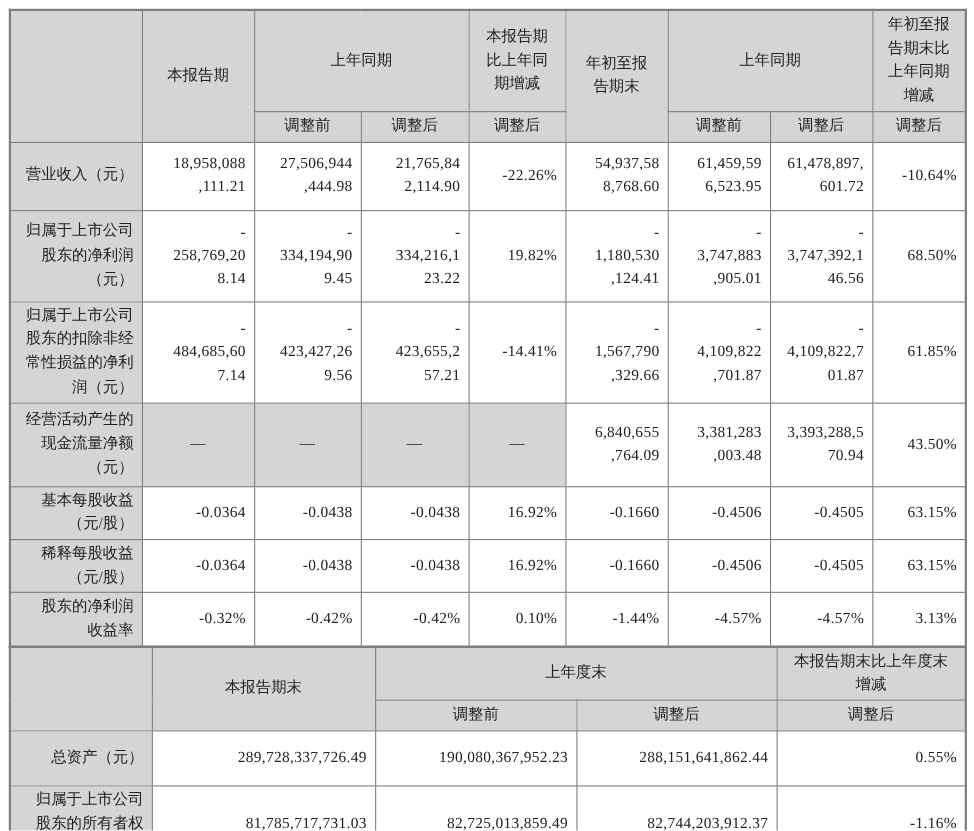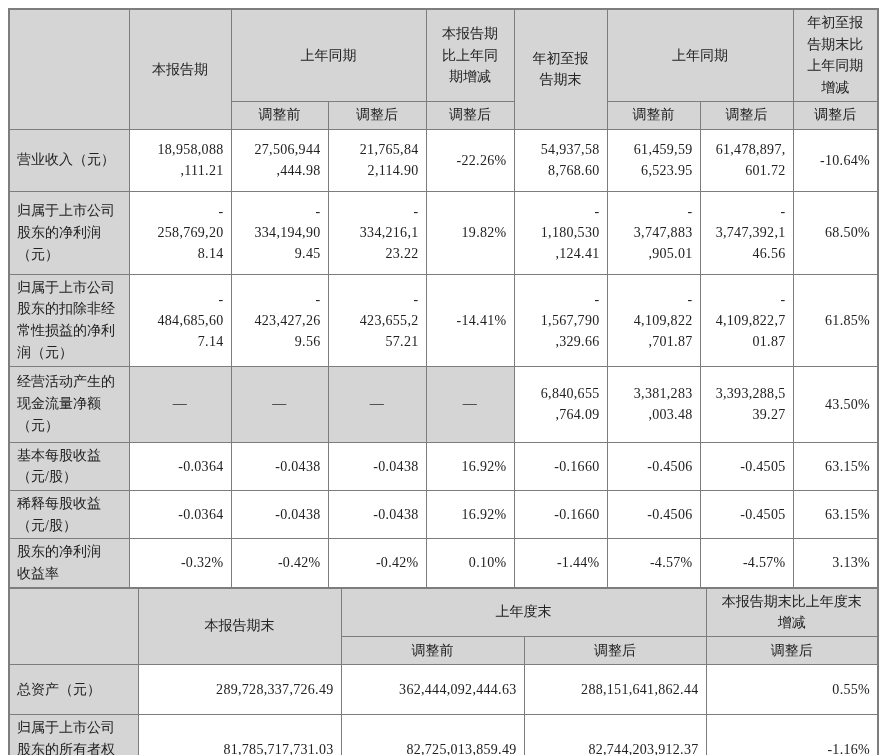--- a/index.html
+++ b/index.html
@@ -21,21 +21,21 @@
     border:1px solid #7d7d7d;
     font-weight:normal;
     font-size:14px;
     vertical-align:middle;
     padding:2px 7px;
     box-sizing:border-box;
     overflow:hidden;
   }
   th{text-align:center;white-space:pre-line;line-height:1.55;}
   .gray{background:#d5d5d5;}
-  td.lbl{text-align:left;white-space:pre-line;line-height:1.55;}
+  td.lbl{text-align:right;white-space:pre-line;line-height:1.55;}
   td.num{text-align:right;white-space:pre-line;line-height:1.5;letter-spacing:.3px;}
   td.ctr{text-align:center;letter-spacing:.3px;}
 </style>
 </head>
 <body>
 
 <div class="page">
 
   <table id="t1">
     <colgroup>
@@ -151,21 +151,21 @@
 （元）</td>
       <td class="ctr gray">—</td>
       <td class="ctr gray">—</td>
       <td class="ctr gray">—</td>
       <td class="ctr gray">—</td>
       <td class="num">6,840,655
 ,764.09</td>
       <td class="num">3,381,283
 ,003.48</td>
       <td class="num">3,393,288,5
-39.27</td>
+70.94</td>
       <td class="num">43.50%</td>
     </tr>
 
     <tr style="height:45px">
       <td class="lbl gray">基本每股收益
 （元/股）</td>
       <td class="num">-0.0364</td>
       <td class="num">-0.0438</td>
       <td class="num">-0.0438</td>
       <td class="num">16.92%</td>
@@ -221,21 +221,21 @@
     </tr>
     <tr style="height:28px">
       <th class="gray">调整前</th>
       <th class="gray">调整后</th>
       <th class="gray">调整后</th>
     </tr>
 
     <tr style="height:50px">
       <td class="lbl gray">总资产（元）</td>
       <td class="num">289,728,337,726.49</td>
-      <td class="num">362,444,092,444.63</td>
+      <td class="num">190,080,367,952.23</td>
       <td class="num">288,151,641,862.44</td>
       <td class="num">0.55%</td>
     </tr>
 
     <tr style="height:57px">
       <td class="lbl gray">归属于上市公司
 股东的所有者权
 益（元）</td>
       <td class="num">81,785,717,731.03</td>
       <td class="num">82,725,013,859.49</td>

